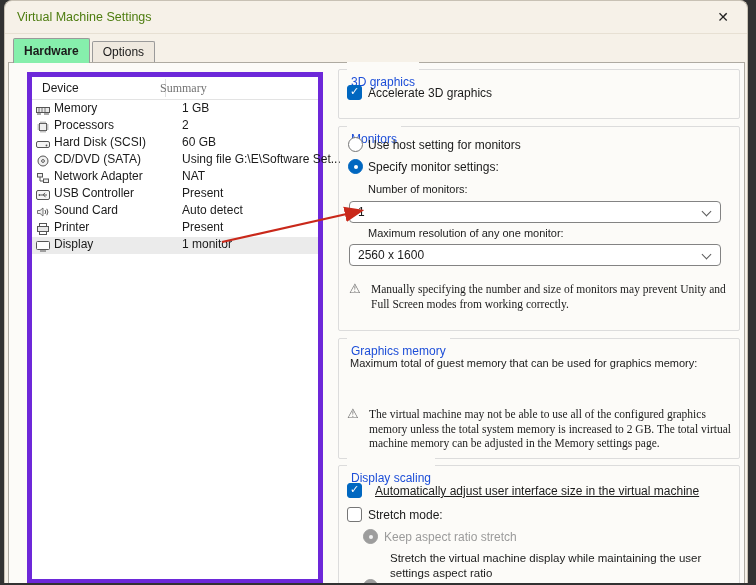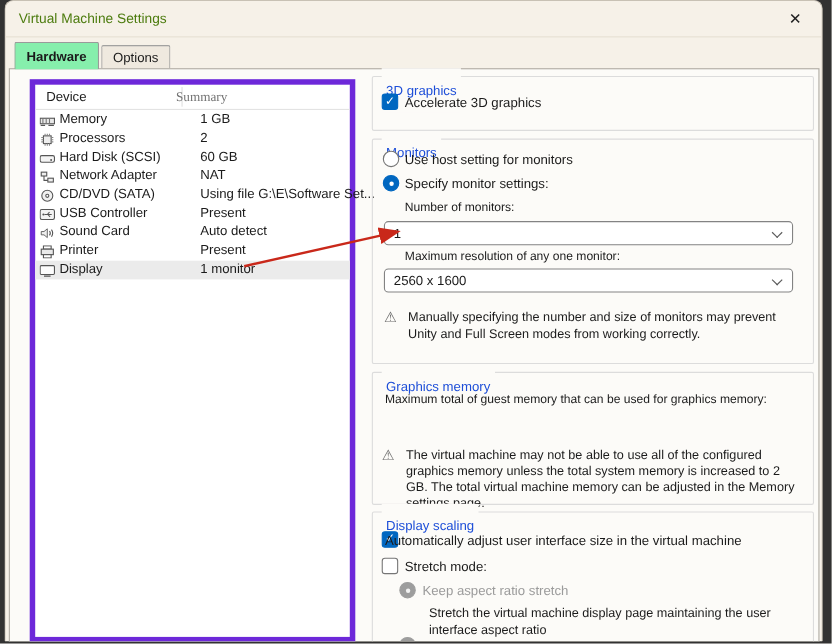--- a/index.html
+++ b/index.html
@@ -99,21 +99,21 @@
     position:absolute; height:22px; width:372px; left:344px;
     background:#fff; border:1px solid #838383; border-radius:4px;
   }
   .dd-value { position:absolute; left:8px; top:3px; font-size:12px; white-space:nowrap; }
   .dd-chevron {
     position:absolute; right:10px; top:6px; width:7px; height:7px;
     border-right:1.4px solid #5a5a5a; border-bottom:1.4px solid #5a5a5a;
     transform:rotate(45deg);
   }
   .warn-icon { position:absolute; font-size:13px; color:#6d6d6d; }
-  .warn-text { position:absolute; font-size:11.5px; line-height:14.5px; color:#1b1b1b; }
+  .warn-text { position:absolute; font-size:11.5px; line-height:14.5px; color:#1b1b1b;font-family:Liberation Serif, serif; }
   .desc-text { position:absolute; font-size:11.5px; line-height:14.5px; color:#1b1b1b; width:352px; }
   .field-label { position:absolute; font-size:11px; white-space:nowrap; }
   .arrow-overlay { position:absolute; left:0; top:0; width:756px; height:585px; pointer-events:none; z-index:10; }
 </style>
 </head>
 <body>
 
 <div class="dialog">
 
   <div class="titlebar">
@@ -180,38 +180,38 @@
               <circle cx="10.5" cy="7.5" r="0.9" fill="#555"></circle>
             </svg>
           </span>
         <span class="dname">Hard Disk (SCSI)</span>
         <span class="dsummary">60 GB</span>
       </div>
 
       <div class="drow">
         <span class="dicon">
             <svg width="14" height="12" viewBox="0 0 14 12">
+              <circle cx="7" cy="6" r="5" fill="#f0f0f0" stroke="#555"></circle>
+              <circle cx="7" cy="6" r="1.4" fill="#fff" stroke="#555"></circle>
+            </svg>
+          </span>
+        <span class="dname">CD/DVD (SATA)</span>
+        <span class="dsummary">Using file G:\E\Software Set...</span>
+      </div>
+
+      <div class="drow">
+        <span class="dicon">
+            <svg width="14" height="12" viewBox="0 0 14 12">
               <rect x="1.5" y="1.5" width="5" height="3.5" fill="#eee" stroke="#555"></rect>
               <rect x="7.5" y="7" width="5" height="3.5" fill="#eee" stroke="#555"></rect>
               <polyline points="4,5 4,9 7.5,9" fill="none" stroke="#555"></polyline>
             </svg>
           </span>
         <span class="dname">Network Adapter</span>
         <span class="dsummary">NAT</span>
-      </div>
-
-      <div class="drow">
-        <span class="dicon">
-            <svg width="14" height="12" viewBox="0 0 14 12">
-              <circle cx="7" cy="6" r="5" fill="#f0f0f0" stroke="#555"></circle>
-              <circle cx="7" cy="6" r="1.4" fill="#fff" stroke="#555"></circle>
-            </svg>
-          </span>
-        <span class="dname">CD/DVD (SATA)</span>
-        <span class="dsummary">Using file G:\E\Software Set...</span>
       </div>
 
       <div class="drow">
         <span class="dicon">
             <svg width="14" height="12" viewBox="0 0 14 12">
               <rect x="0.5" y="1.5" width="13" height="9" rx="1.5" fill="#f4f4f4" stroke="#555"></rect>
               <circle cx="3.5" cy="6" r="1" fill="#555"></circle>
               <line x1="4.5" y1="6" x2="11" y2="6" stroke="#555"></line>
               <line x1="7" y1="6" x2="9" y2="3.8" stroke="#555"></line>
               <line x1="7.5" y1="6" x2="9.5" y2="8.2" stroke="#555"></line>
@@ -292,26 +292,26 @@
     <span class="group-title">Graphics memory</span>
   </div>
   <span class="field-label" style="left:345px; top:356px;">Maximum total of guest memory that can be used for graphics memory:</span>
   <span class="warn-icon" style="left:342px; top:405px;">⚠</span>
   <div class="warn-text" style="left:364px; top:406px; width:362px;">The virtual machine may not be able to use all of the configured graphics memory unless the total system memory is increased to 2 GB. The total virtual machine memory can be adjusted in the Memory settings page.</div>
 
   <div class="group" style="top:464px; height:125px;">
     <span class="group-title">Display scaling</span>
   </div>
   <span class="checkbox checked" style="left:342px; top:482px;"></span>
-  <span class="ctl-label" style="left:345px; top:483px;">Automatically adjust user interface size in the virtual machine</span>
+  <span class="ctl-label" style="left:370px; top:483px;text-decoration:underline;">Automatically adjust user interface size in the virtual machine</span>
   <span class="checkbox" style="left:342px; top:506px;"></span>
   <span class="ctl-label" style="left:363px; top:507px;">Stretch mode:</span>
   <span class="radio disabled" style="left:358px; top:528px;"></span>
   <span class="ctl-label gray" style="left:379px; top:529px;">Keep aspect ratio stretch</span>
-  <div class="desc-text" style="left:385px; top:550px;">Stretch the virtual machine display page maintaining the user interface aspect ratio</div>
+  <div class="desc-text" style="left:385px; top:550px;">Stretch the virtual machine display while maintaining the user settings aspect ratio</div>
   <span class="radio disabled" style="left:358px; top:578px;"></span>
 
 </div>
 
 <svg class="arrow-overlay">
   <defs>
     <marker id="ah" markerWidth="9" markerHeight="8" refX="7" refY="4" orient="auto">
       <polygon points="0,0.5 9,4 0,7.5" fill="#c9281a"></polygon>
     </marker>
   </defs>

